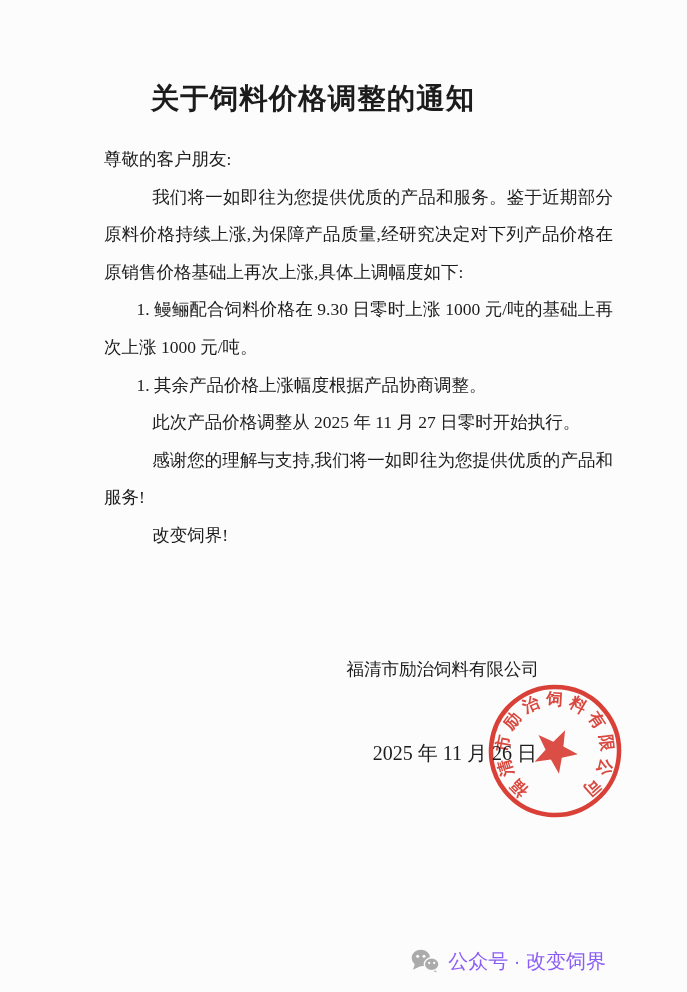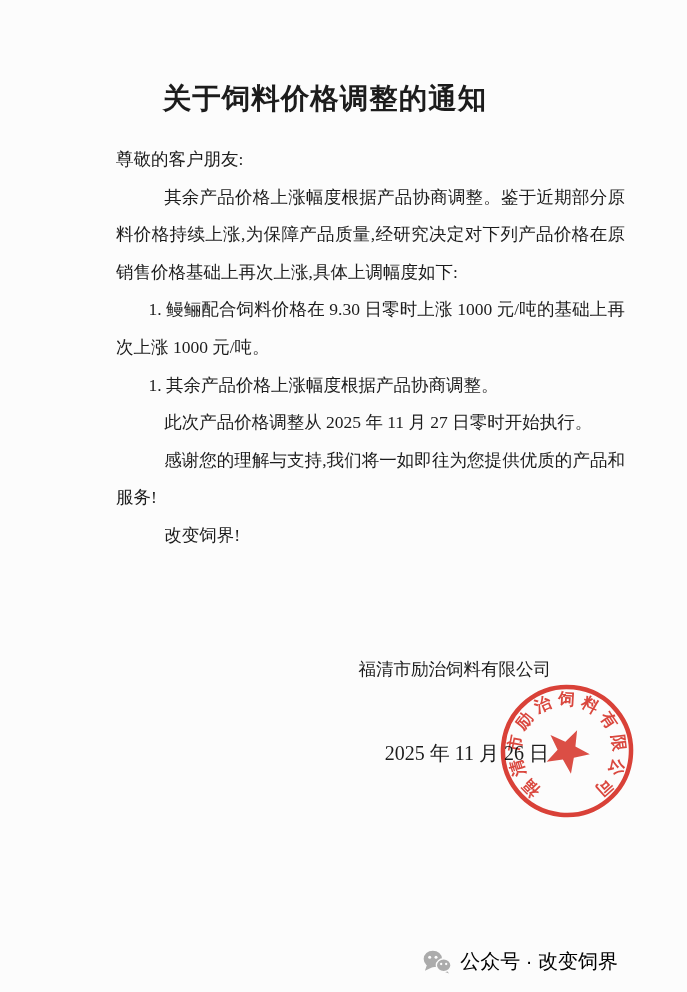--- a/index.html
+++ b/index.html
@@ -9,21 +9,20 @@
     height: 992px;
     background: #fcfcfc;
     font-family: "Liberation Serif", "DejaVu Serif", serif;
     overflow: hidden;
   }
   .page {
     position: relative;
     width: 626px;
     height: 992px;
     color: #1c1c1c;
-    margin-left: 12px;
   }
   .title {
     position: absolute;
     top: 80px;
     left: 0;
     width: 100%;
     text-align: center;
     font-size: 28.5px;
     font-weight: 700;
     letter-spacing: 1px;
@@ -64,40 +63,39 @@
     height: 160px;
     z-index: 2;
     mix-blend-mode: multiply;
     transform: rotate(6deg);
   }
   .footer {
     position: absolute;
     right: 20px;
     top: 948px;
     display: flex;
-    align-items: center;
     gap: 8px;
-    color: #000000;
+    color: #8b5cf6;
     font-family: "Liberation Sans", "DejaVu Sans", sans-serif;
     font-size: 20px;
   }
   .footer .wx-icon { width: 30px; height: 25px; flex: 0 0 auto; }
 </style>
 </head>
 <body>
 
 <div class="page">
 
   <h1 class="title">关于饲料价格调整的通知</h1>
 
   <div class="body-text">
     <p>尊敬的客户朋友:</p>
     <div>
 
-        <p class="para">其余产品价格上涨幅度根据产品协商调整。鉴于近期部分原料价格持续上涨,为保障产品质量,经研究决定对下列产品价格在原销售价格基础上再次上涨,具体上调幅度如下:</p>
+        <p class="para">我们将一如即往为您提供优质的产品和服务。鉴于近期部分原料价格持续上涨,为保障产品质量,经研究决定对下列产品价格在原销售价格基础上再次上涨,具体上调幅度如下:</p>
         <p class="item">1. 鳗鲡配合饲料价格在 9.30 日零时上涨 1000 元/吨的基础上再次上涨 1000 元/吨。</p>
         <p class="item">1. 其余产品价格上涨幅度根据产品协商调整。</p>
         <p class="para">此次产品价格调整从 2025 年 11 月 27 日零时开始执行。</p>
         <p class="para">感谢您的理解与支持,我们将一如即往为您提供优质的产品和服务!</p>
         <p class="para">改变饲界!</p>
       </div>
   </div>
 
   <div class="company-name">福清市励治饲料有限公司</div>
 

